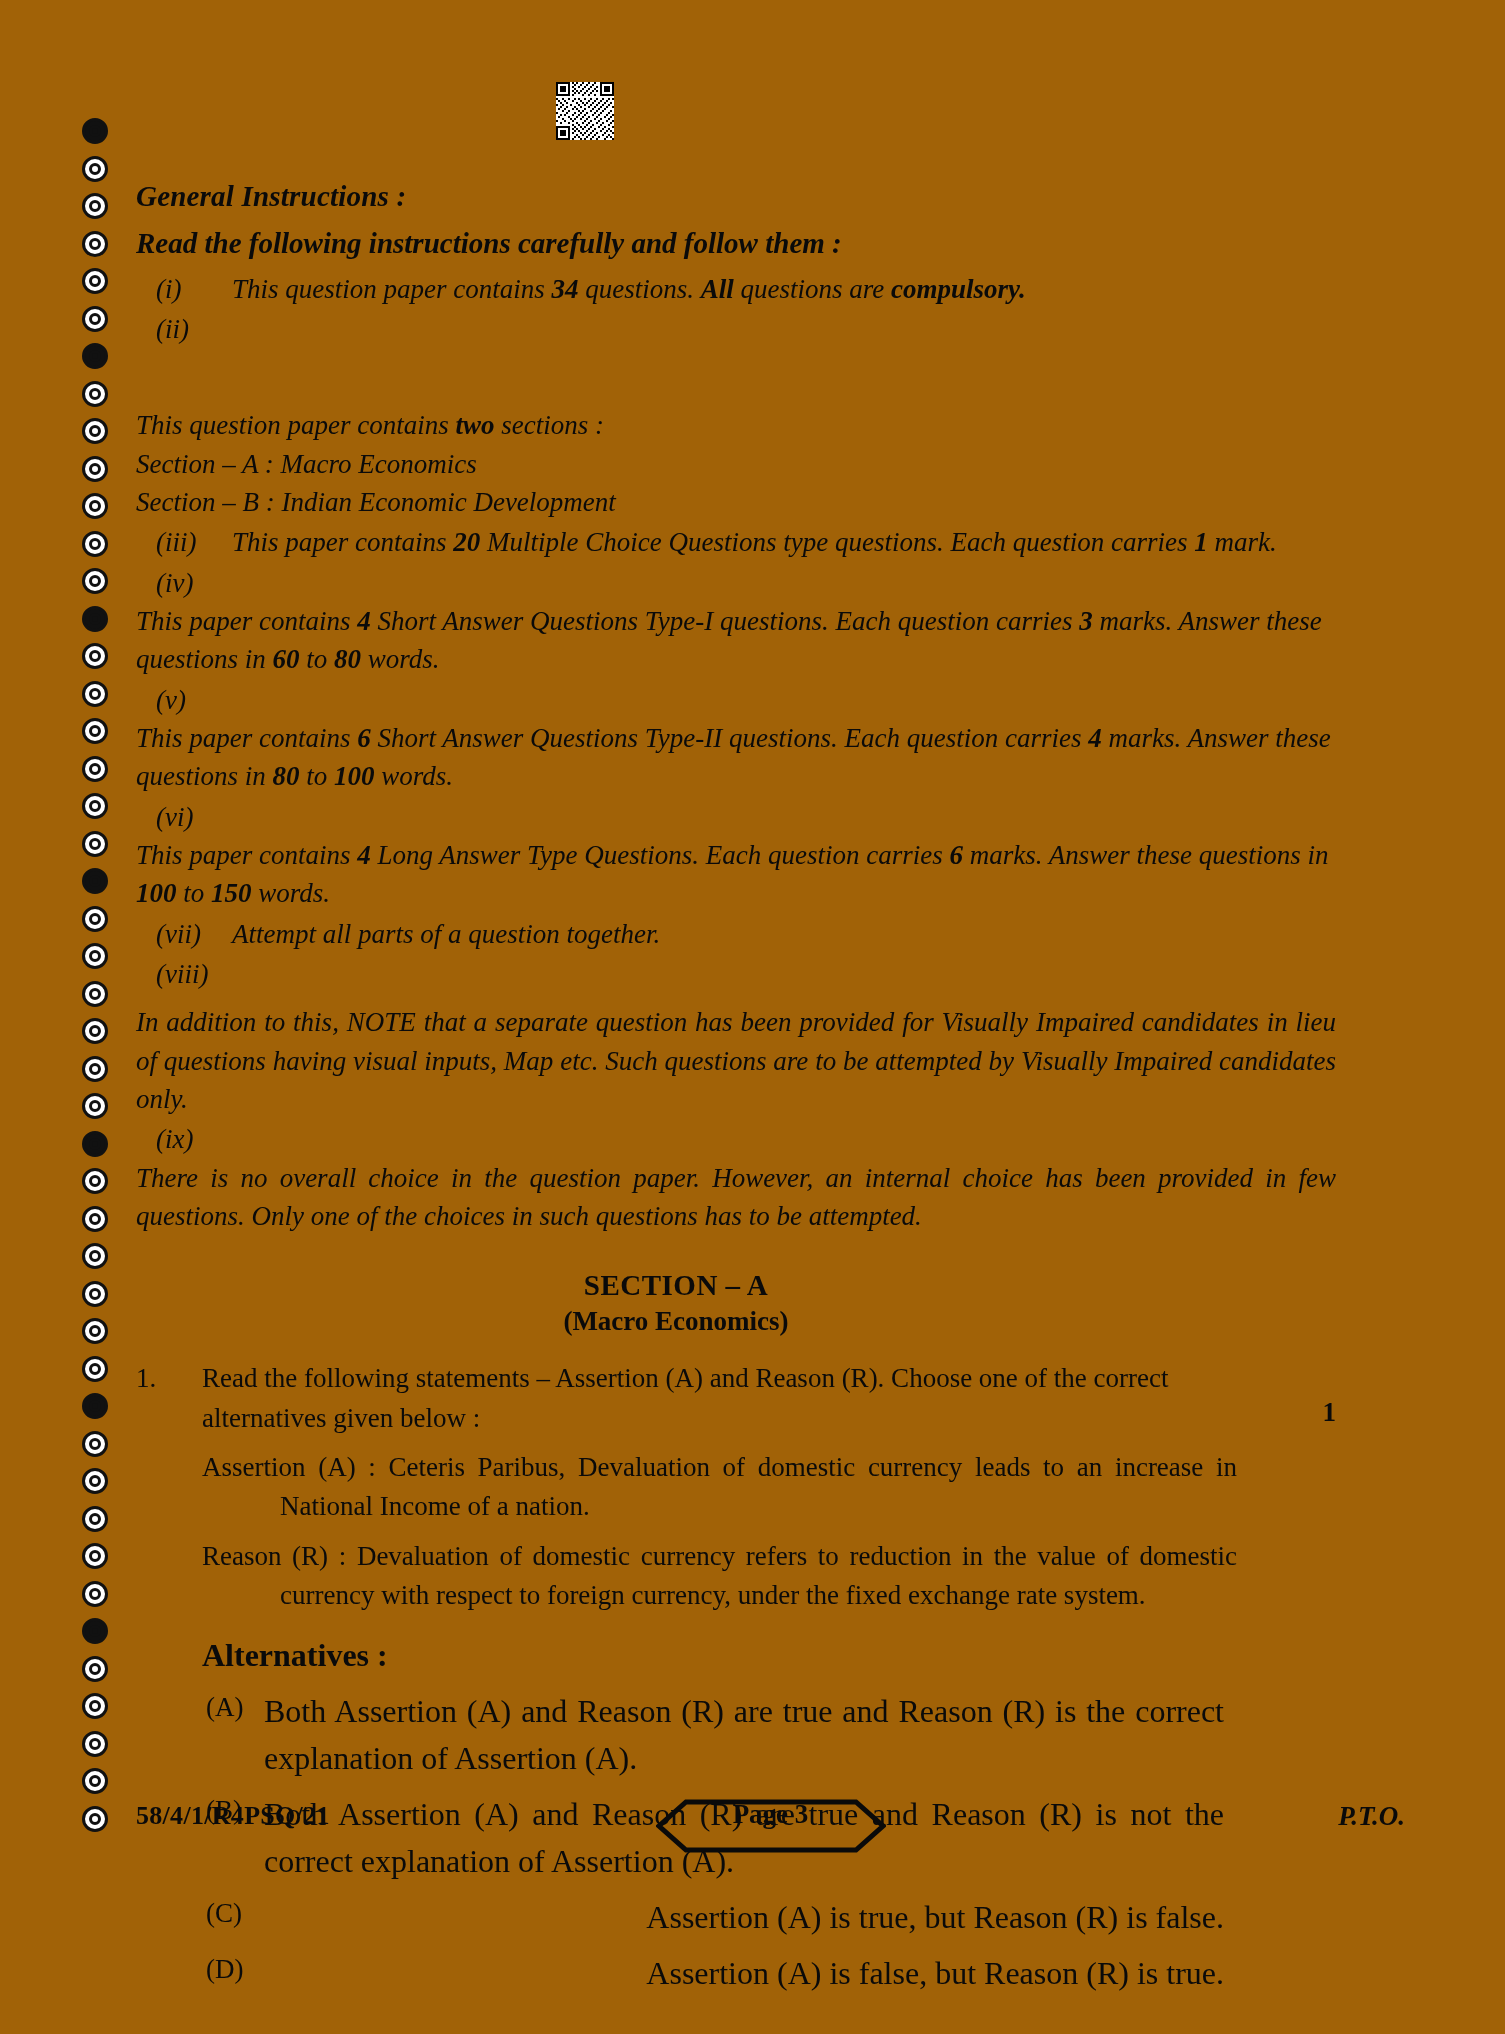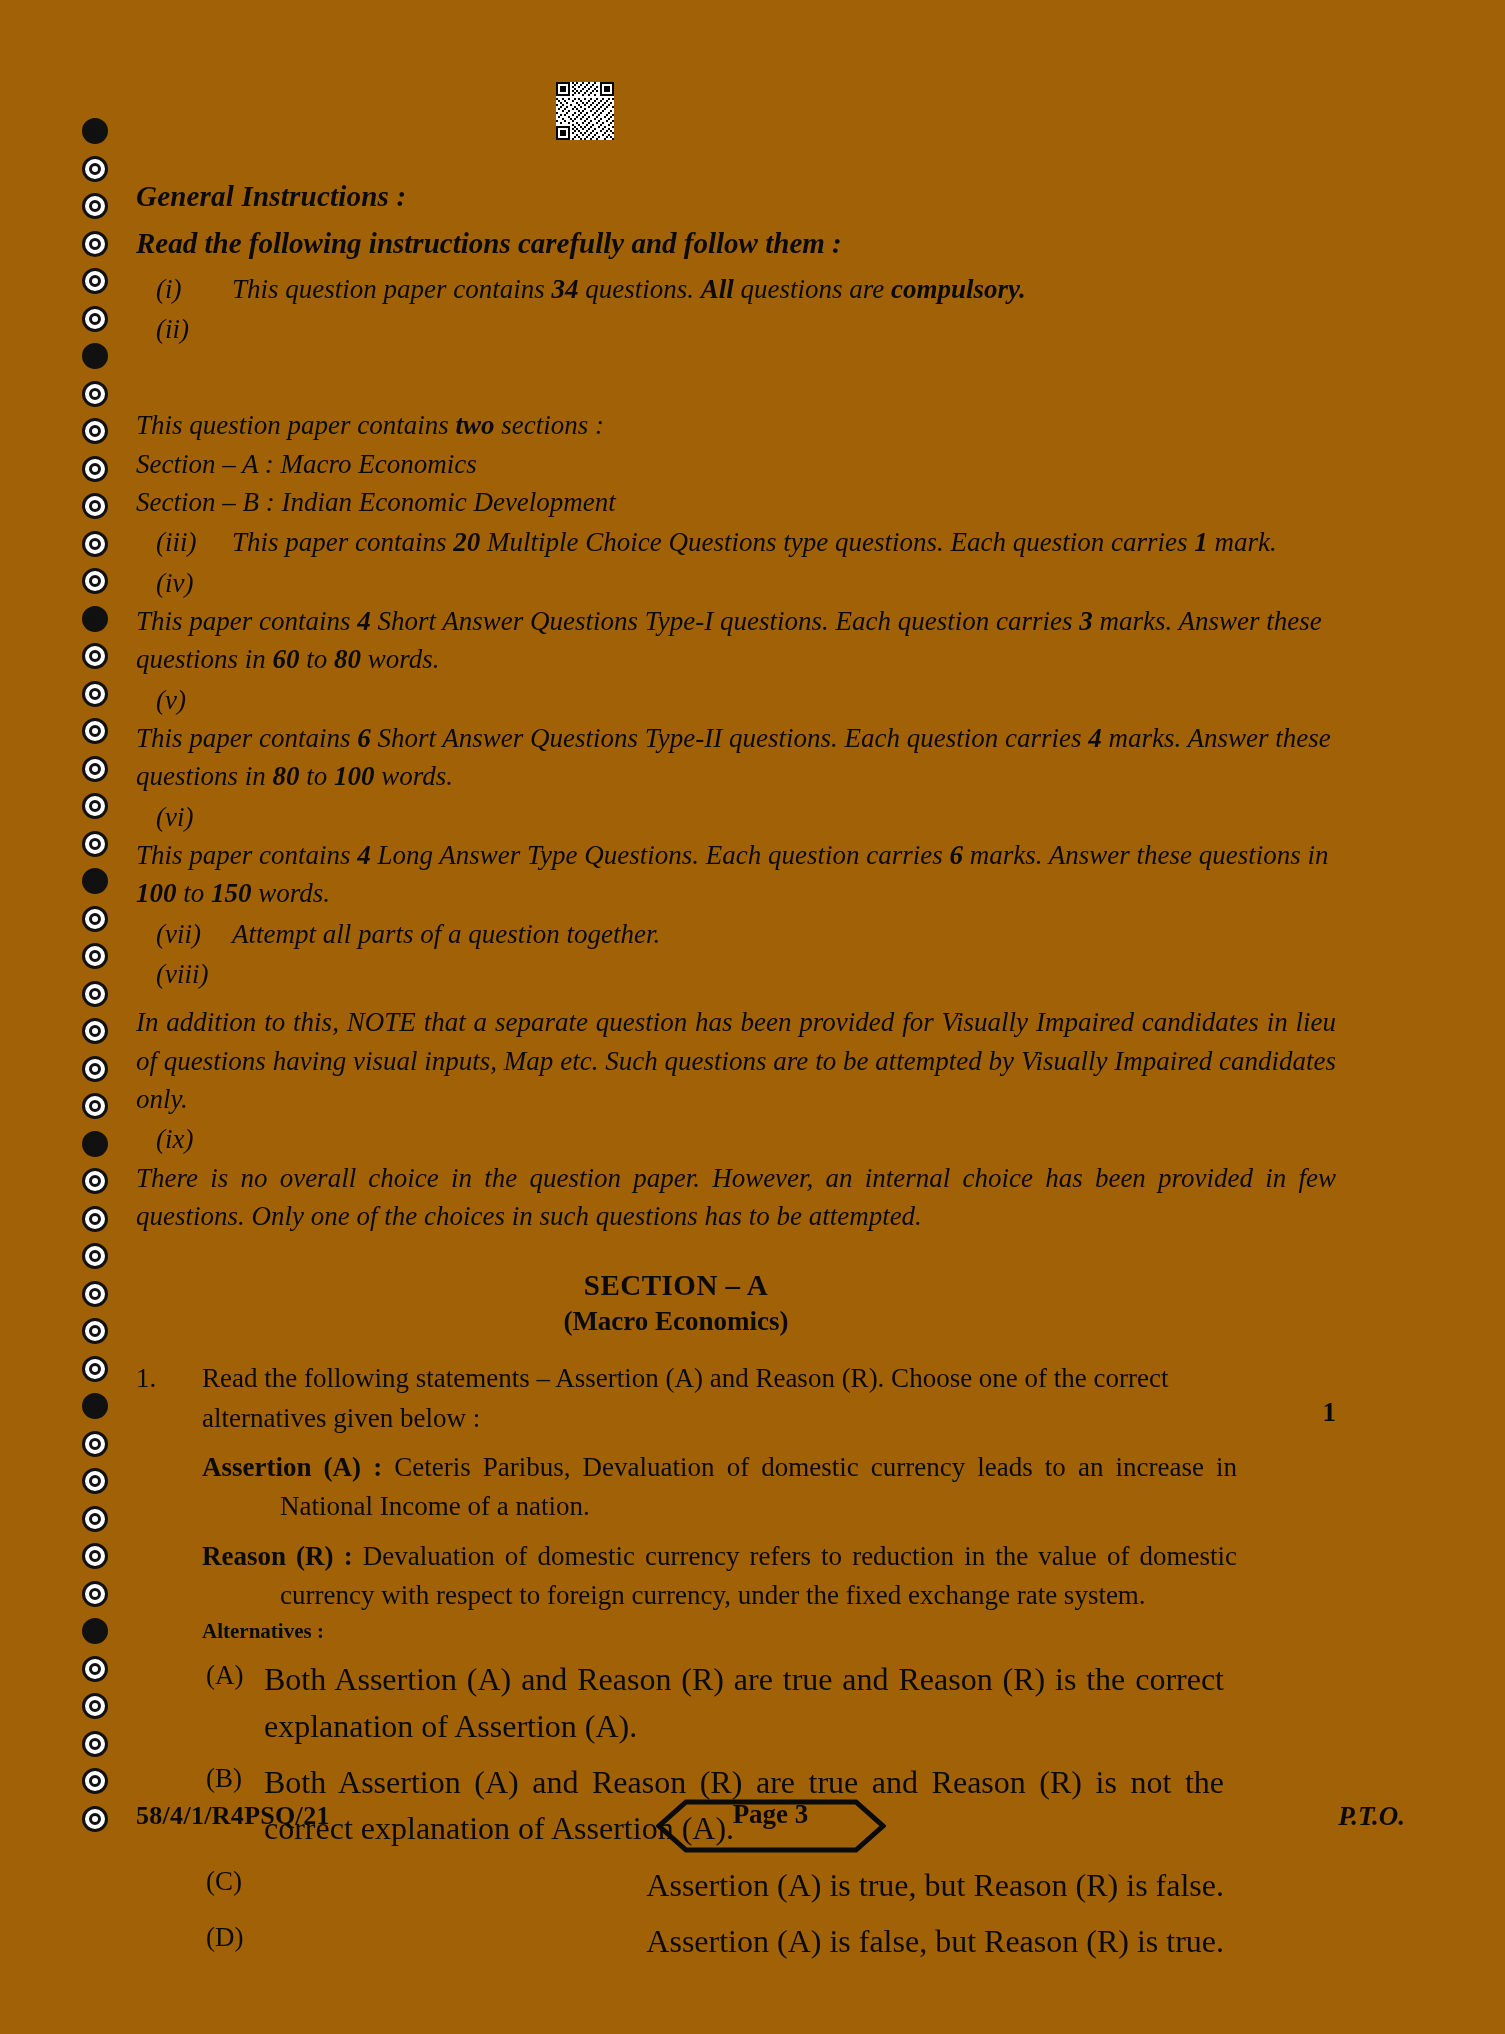--- a/index.html
+++ b/index.html
@@ -169,32 +169,33 @@
     font-weight: bold;
     font-size: 27px;
   }
   .ar-block {
     margin-top: 10px;
     font-size: 27px;
     line-height: 1.46;
     max-width: 1035px;
     text-align: justify;
   }
-  .ar-block .lbl { font-weight: bold; margin-top: 15px; }
+  .ar-block .lbl { font-weight: normal; margin-top: 15px; }
   .ar-block .hang {
     display: block;
     padding-left: 78px;
     text-indent: -78px;
   }
   .ar-block .hang .inner {
     display: inline;
   }
   .alt-title {
     font-weight: bold;
-    font-size: 21px;
+    font-size: 32px;
+    margin-top: 16px;
   }
   ol.alts {
     list-style: none;
     margin: 10px 0 0 0;
     padding: 0;
   }
   ol.alts > li {
     display: flex;
     align-items: flex-start;
     margin-bottom: 10px;

